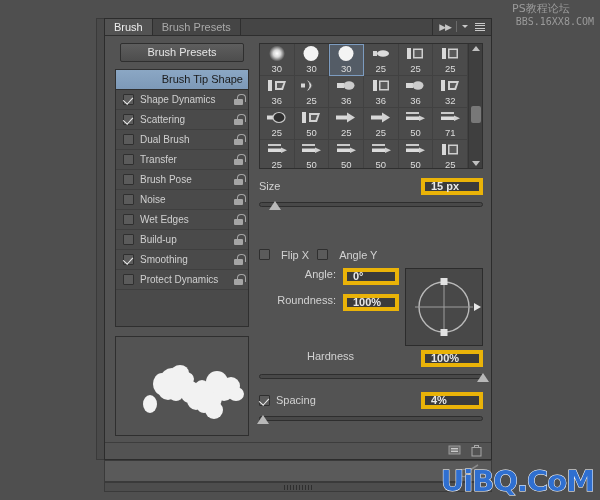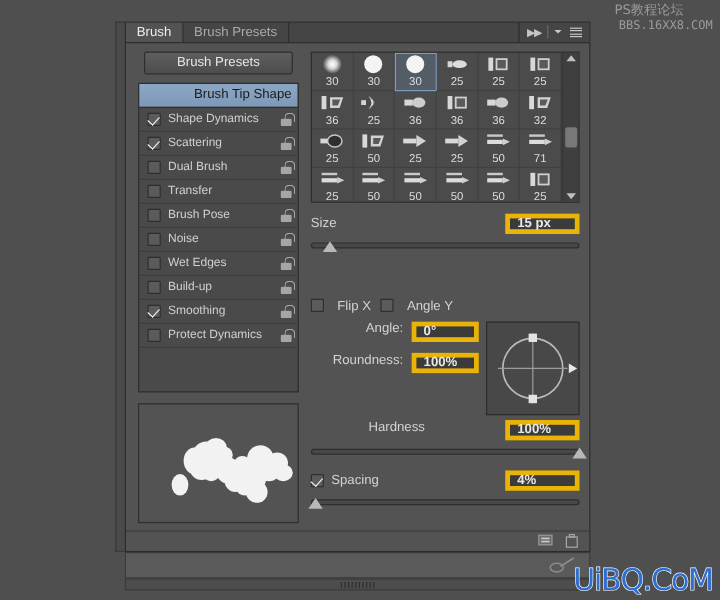--- a/index.html
+++ b/index.html
@@ -16,21 +16,21 @@
   .wm-top {
     position:absolute; top:2px; right:6px;
     text-align:center; line-height:1.25;
     color:#9a9a9a; font-size:11px;
     font-family:"DejaVu Sans", sans-serif;
     z-index:40; pointer-events:none;
   }
   .wm-top .l2 { font-family:"DejaVu Sans Mono", monospace; font-size:10px; letter-spacing:0px;margin-left:28px; }
   .wm-bottom {
     position:absolute; bottom:2px; right:6px;
-    font-size:25px; font-weight:normal; z-index:40;
+    font-size:29px; font-weight:bold; z-index:40;
     font-family:"DejaVu Sans", sans-serif;
     color:#2f6fd0;
     -webkit-text-stroke:1px #ffffff;
     paint-order:stroke fill;
     letter-spacing:-1px;
     pointer-events:none;
   }
 
   
   .panel {

